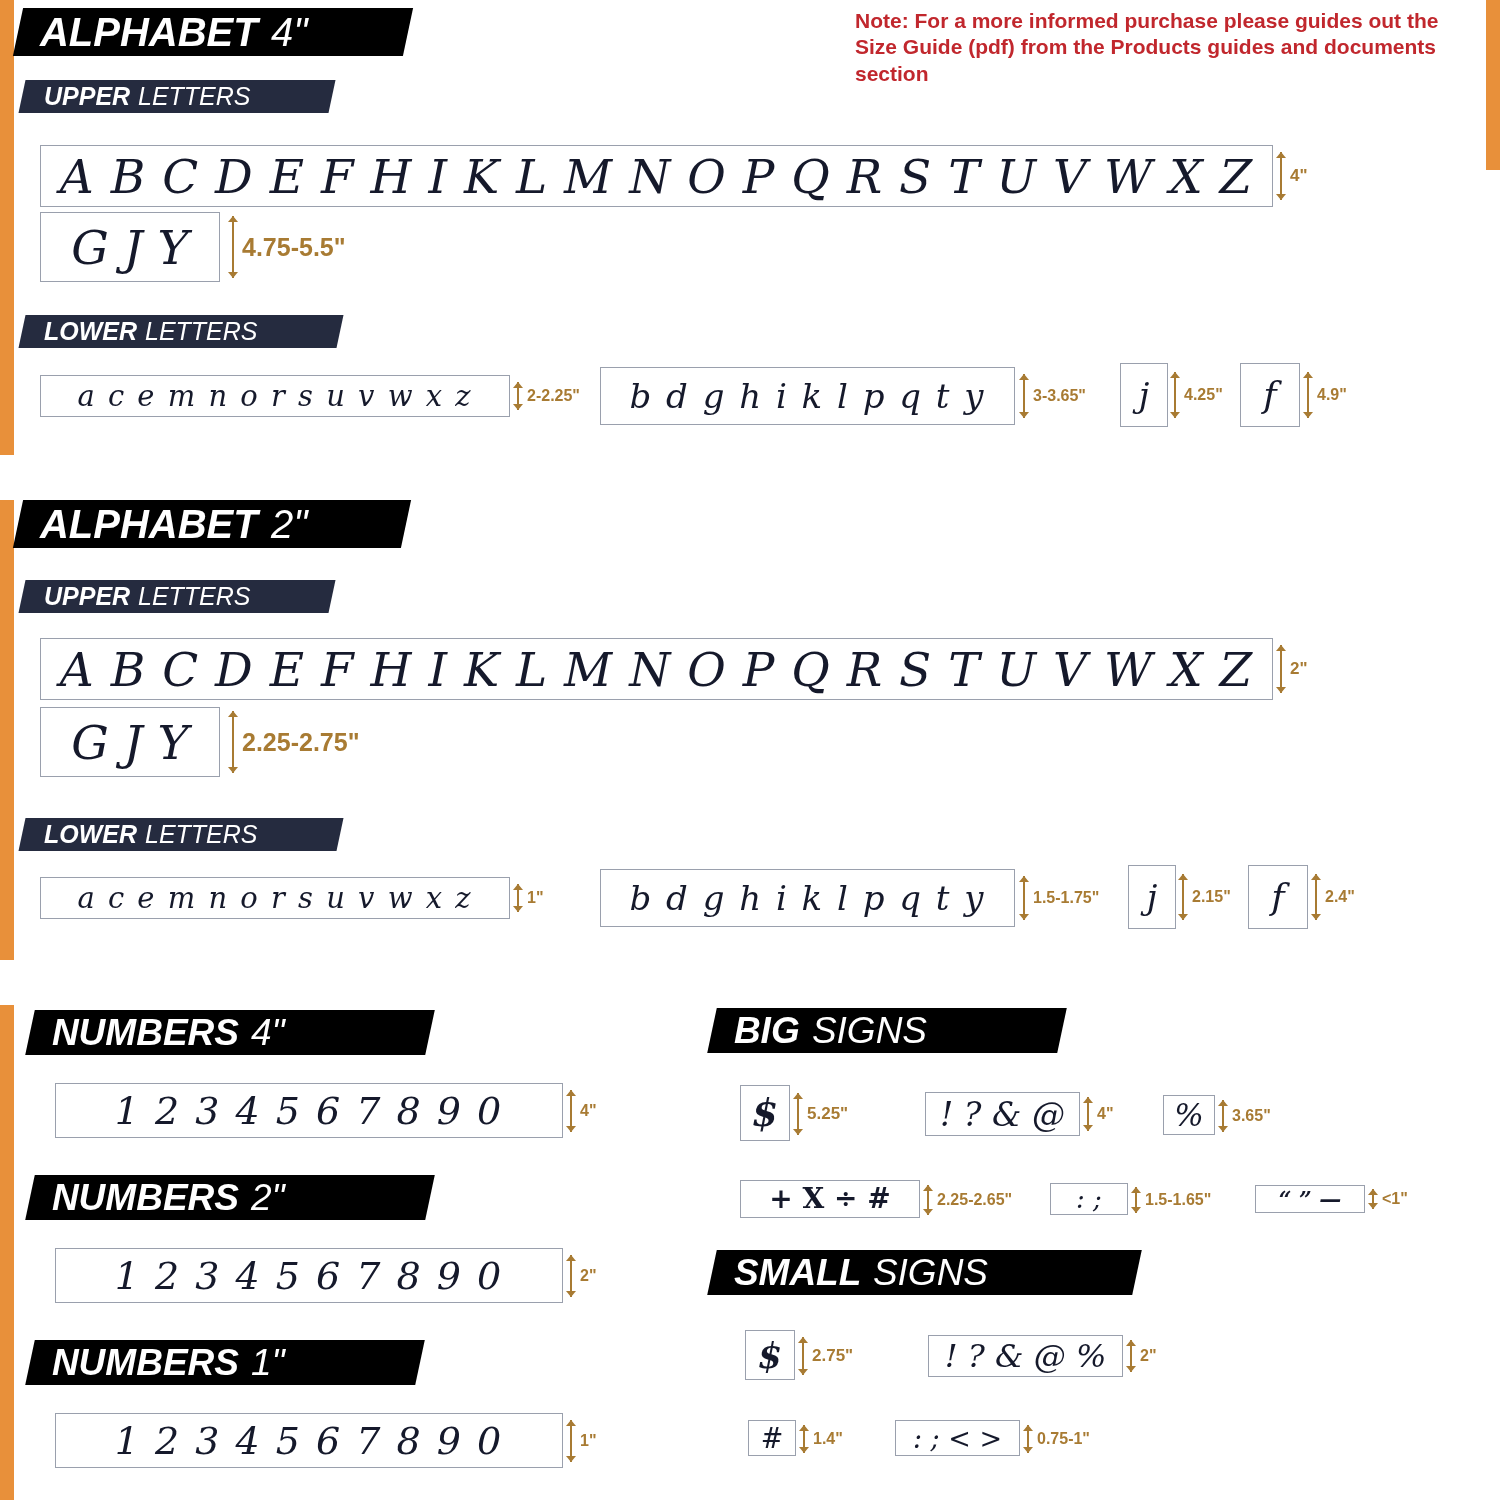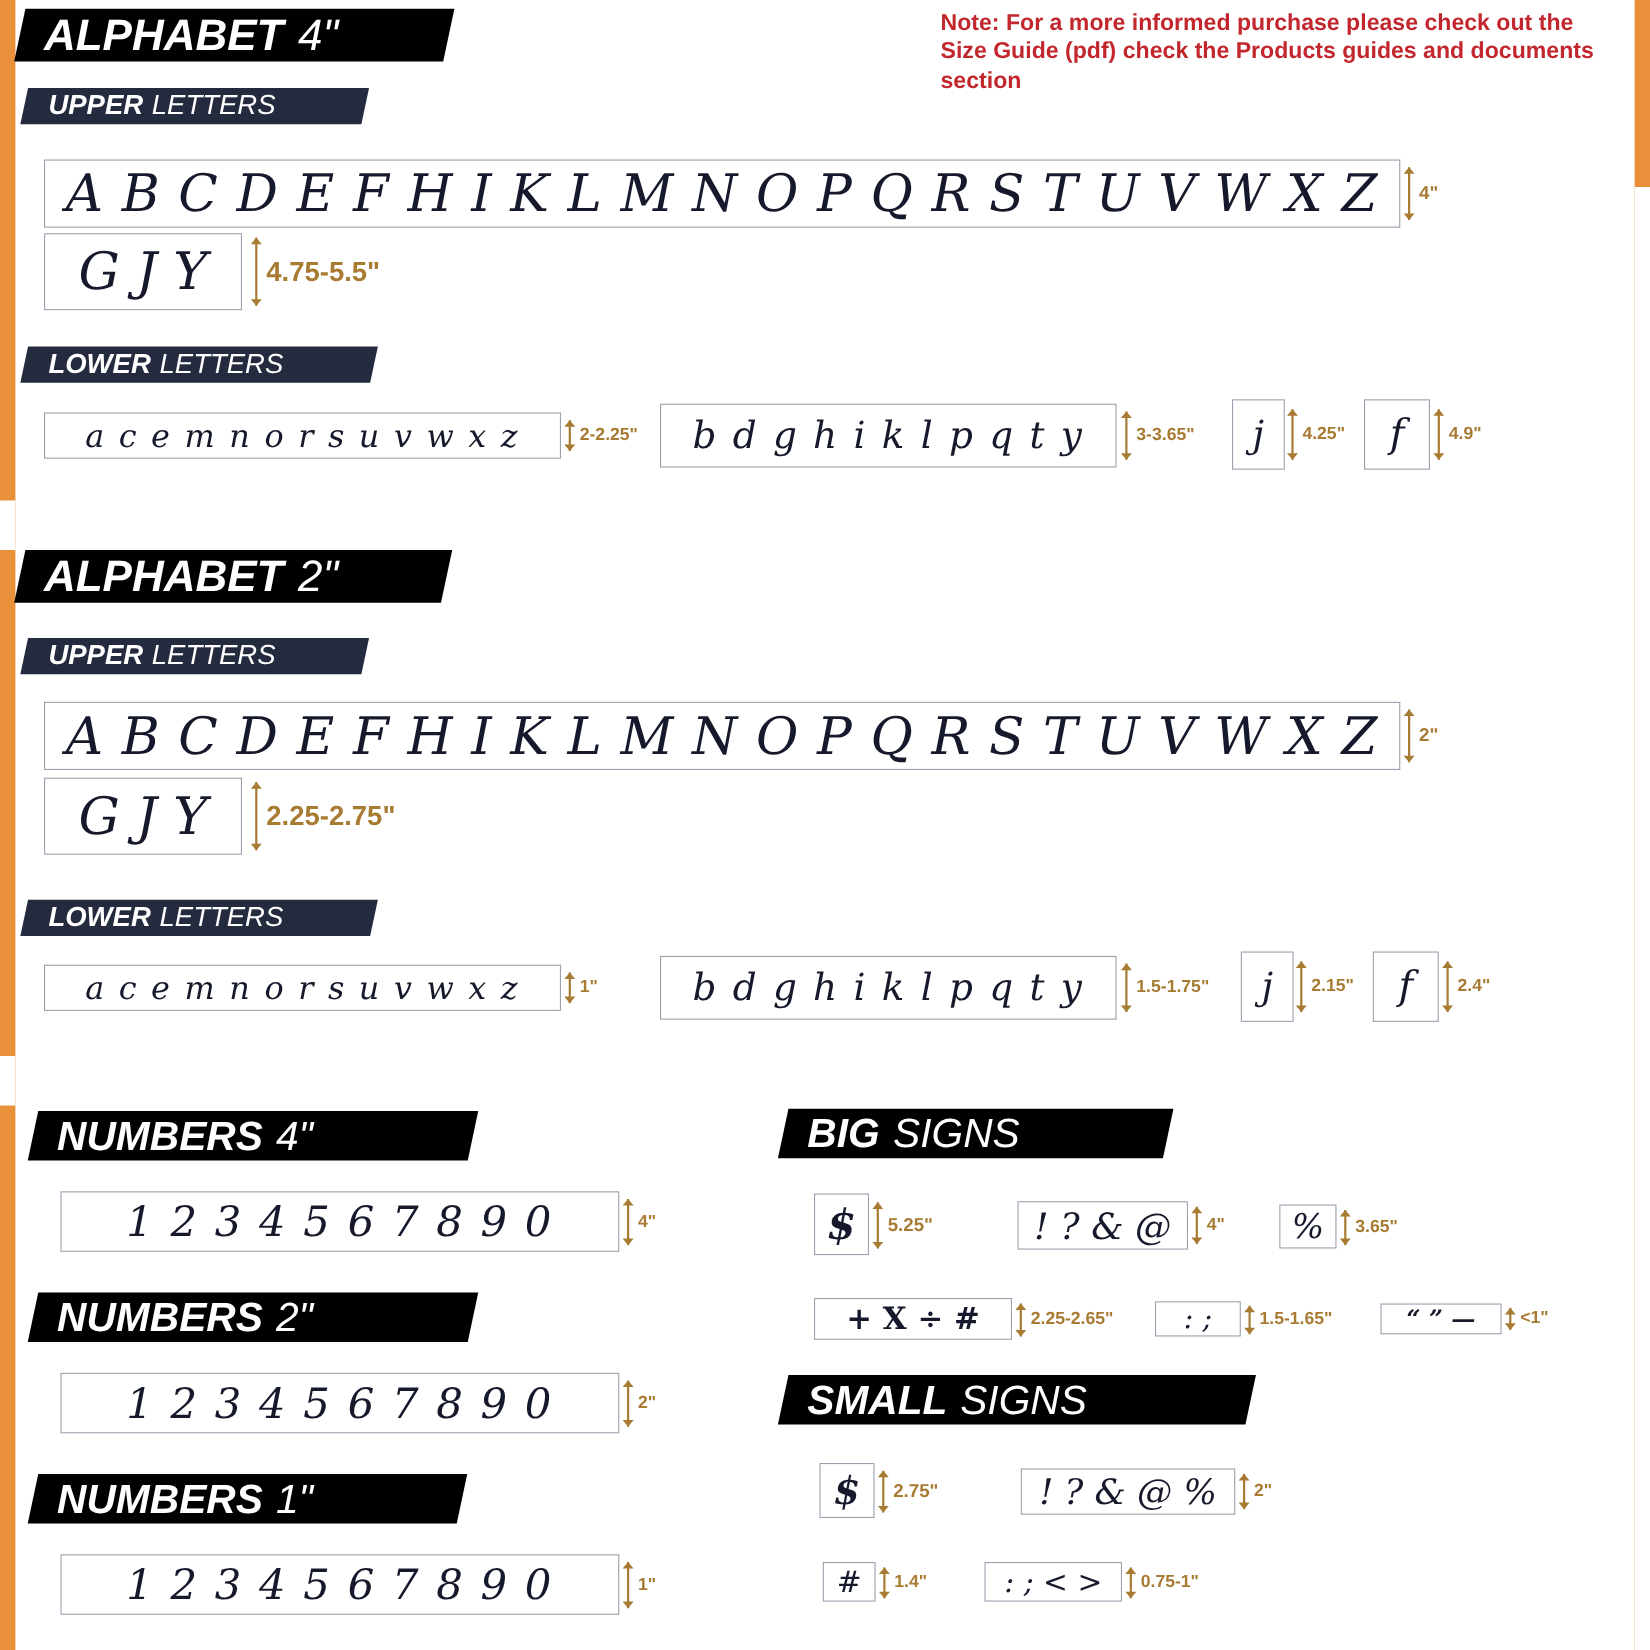--- a/index.html
+++ b/index.html
@@ -74,21 +74,21 @@
 </style>
 </head>
 <body>
 
 <div class="bar-left"></div>
 <div class="bar-right"></div>
 <div class="bar-gap" style="left:0;top:455px;width:14px;height:45px;"></div>
 <div class="bar-gap" style="left:0;top:960px;width:14px;height:45px;"></div>
 <div class="bar-gap" style="right:0;top:170px;width:14px;height:1330px;"></div>
 
-<div class="note">Note: For a more informed purchase please check out the Size Guide (pdf) check the Products guides and documents section</div>
+<div class="note">Note: For a more informed purchase please guides out the Size Guide (pdf) from the Products guides and documents section</div>
 
 <div class="banner big" style="left:18px;top:8px;width:390px;">
   <span class="b1">ALPHABET</span>
   <span class="b2">4"</span>
 </div>
 
 <div class="banner sub" style="left:22px;top:80px;width:310px;">
   <span class="b1">UPPER</span>
   <span class="b2">LETTERS</span>
 </div>

